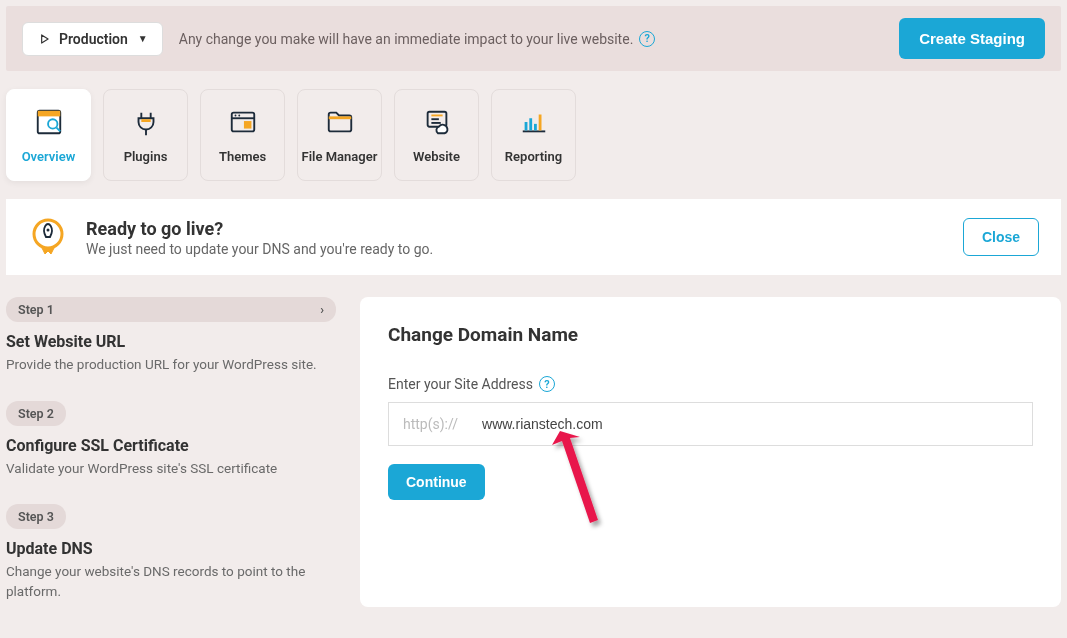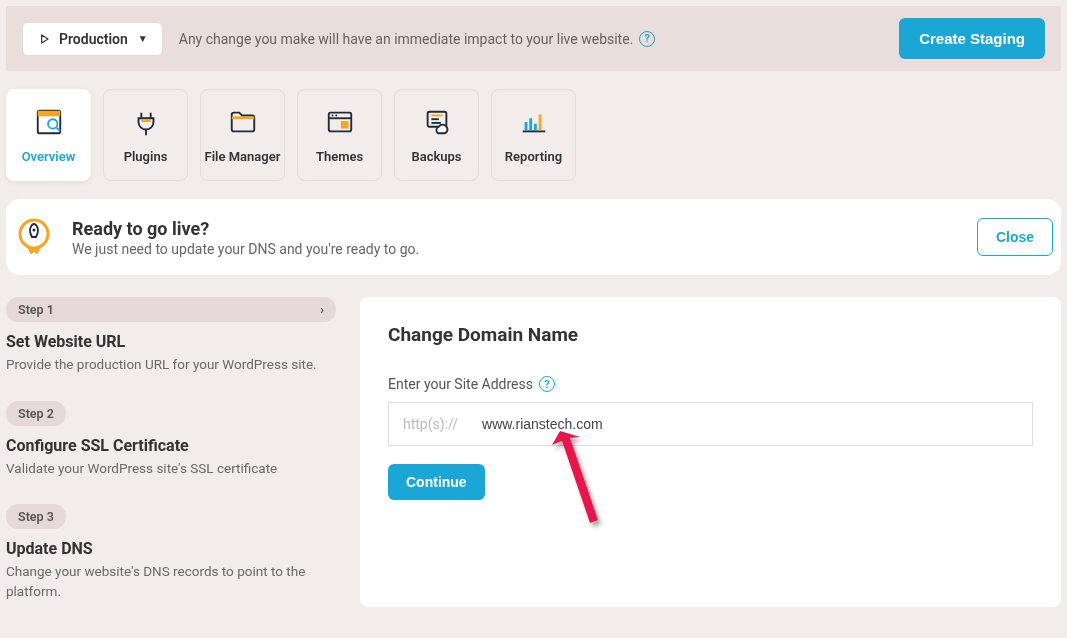--- a/index.html
+++ b/index.html
@@ -83,22 +83,22 @@
   }
   .nav-tab.active {
     background: #fff;
     color: #1ba7d6;
     border-color: #fff;
     box-shadow: 0 2px 6px rgba(0,0,0,0.06);
   }
   .nav-tab .ico { height: 30px; display:flex; align-items:center; justify-content:center; }
   .ready-card {
     background: #fff;
-    border-radius: 14px;
-    padding: 18px 8px;
+    border-radius: 0;
+    padding: 18px 22px;
     display: flex;
     align-items: center;
     gap: 18px;
   }
   .badge-icon { width:40px; height:40px; flex-shrink:0; }
   .ready-text h3 { font-size: 18px; font-weight:700; margin-bottom:2px; }
   .ready-text p { font-size: 14px; color:#666; }
   .close-btn {
     margin-left: auto;
     background:#fff;
@@ -198,49 +198,49 @@
           <path d="M11 6v6M21 6v6M8 12h16v4a8 8 0 01-8 8 8 8 0 01-8-8v-4z" fill="none" stroke="#1d2b3a" stroke-width="2"></path>
           <rect x="11" y="13" width="10" height="3" fill="#f5a623"></rect>
           <line x1="16" y1="24" x2="16" y2="30" stroke="#1d2b3a" stroke-width="2"></line>
         </svg>
     </span>
     <span>Plugins</span>
   </div>
   <div class="nav-tab">
     <span class="ico">
       <svg width="30" height="30" viewBox="0 0 32 32">
-          <path d="M4 10V8a2 2 0 012-2h6l3 3h11a2 2 0 012 2v13a2 2 0 01-2 2H6a2 2 0 01-2-2V10z" fill="none" stroke="#1d2b3a" stroke-width="2"></path>
-          <rect x="4" y="10" width="24" height="3" fill="#f5a623"></rect>
-        </svg>
-    </span>
-    <span>File Manager</span>
-  </div>
-  <div class="nav-tab">
-    <span class="ico">
-      <svg width="30" height="30" viewBox="0 0 32 32">
           <rect x="4" y="6" width="24" height="20" rx="2" fill="none" stroke="#1d2b3a" stroke-width="2"></rect>
           <line x1="4" y1="12" x2="28" y2="12" stroke="#1d2b3a" stroke-width="2"></line>
           <circle cx="8" cy="9" r="1" fill="#1d2b3a"></circle>
           <circle cx="12" cy="9" r="1" fill="#1d2b3a"></circle>
           <rect x="17" y="15" width="8" height="8" fill="#f5a623"></rect>
         </svg>
     </span>
     <span>Themes</span>
   </div>
   <div class="nav-tab">
     <span class="ico">
       <svg width="30" height="30" viewBox="0 0 32 32">
+          <path d="M4 10V8a2 2 0 012-2h6l3 3h11a2 2 0 012 2v13a2 2 0 01-2 2H6a2 2 0 01-2-2V10z" fill="none" stroke="#1d2b3a" stroke-width="2"></path>
+          <rect x="4" y="10" width="24" height="3" fill="#f5a623"></rect>
+        </svg>
+    </span>
+    <span>File Manager</span>
+  </div>
+  <div class="nav-tab">
+    <span class="ico">
+      <svg width="30" height="30" viewBox="0 0 32 32">
           <rect x="6" y="5" width="20" height="16" rx="2" fill="none" stroke="#1d2b3a" stroke-width="2"></rect>
           <line x1="10" y1="9" x2="22" y2="9" stroke="#f5a623" stroke-width="2"></line>
           <line x1="10" y1="13" x2="18" y2="13" stroke="#1d2b3a" stroke-width="2"></line>
           <line x1="10" y1="17" x2="20" y2="17" stroke="#1d2b3a" stroke-width="2"></line>
           <path d="M18 21a5 5 0 019 2 4 4 0 01-3 5h-7a4 4 0 011-7z" fill="#fff" stroke="#1d2b3a" stroke-width="2"></path>
         </svg>
     </span>
-    <span>Backups</span>
+    <span>Website</span>
   </div>
   <div class="nav-tab">
     <span class="ico">
       <svg width="30" height="30" viewBox="0 0 32 32">
           <line x1="4" y1="26" x2="28" y2="26" stroke="#1d2b3a" stroke-width="2"></line>
           <rect x="6" y="16" width="3" height="9" fill="#1ba7d6"></rect>
           <rect x="11" y="12" width="3" height="13" fill="#1ba7d6"></rect>
           <rect x="16" y="18" width="3" height="7" fill="#1ba7d6"></rect>
           <rect x="21" y="8" width="3" height="17" fill="#f5a623"></rect>
         </svg>

